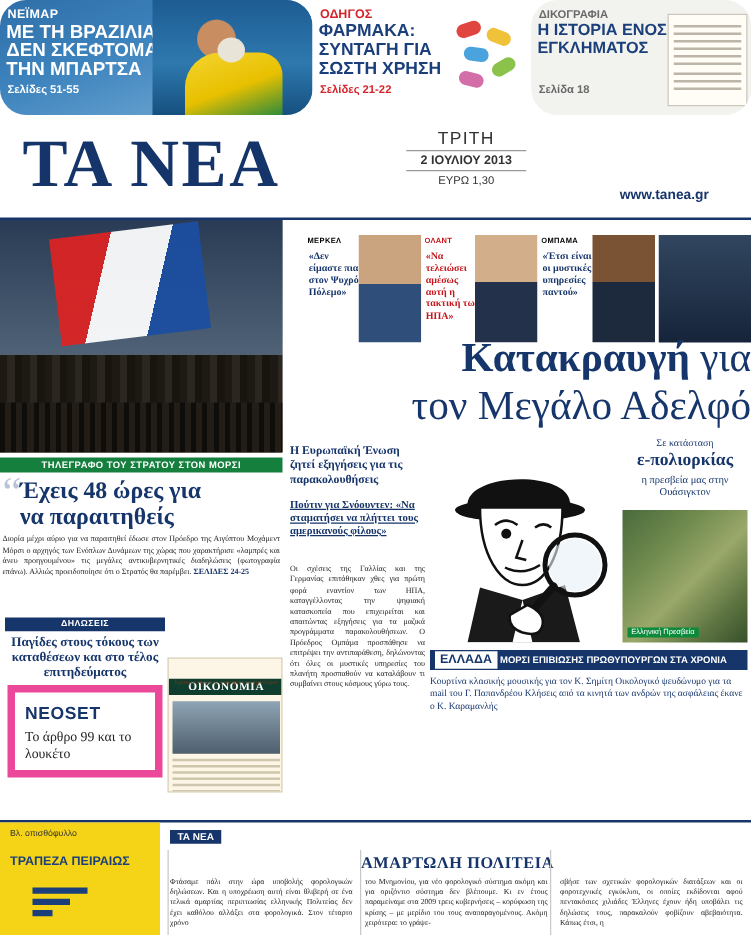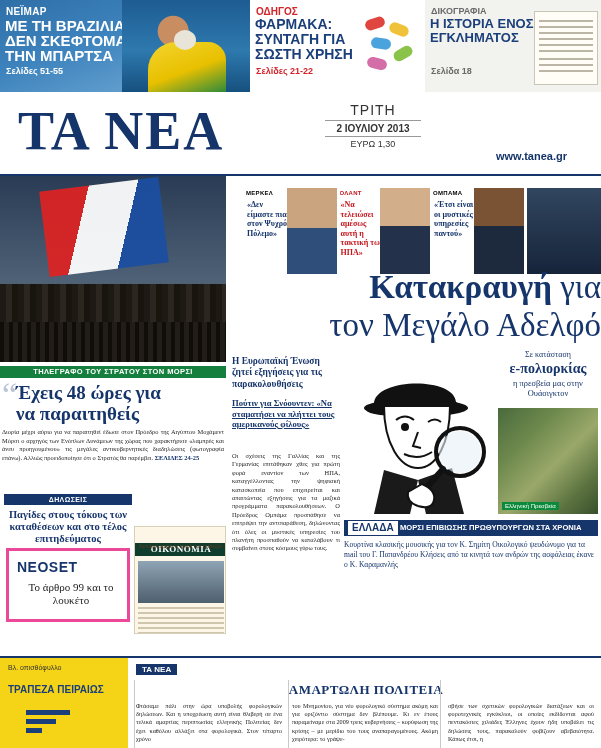--- a/index.html
+++ b/index.html
@@ -11,21 +11,21 @@
     overflow: hidden;
     position: relative;
   }
   .page { position:relative; width:601px; height:748px; overflow:hidden; background:#fff; }
 
   
   .promo {
     position:absolute; left:0; top:0; width:601px; height:92px;
     display:flex;
   }
-  .promo-cell { position:relative; overflow:hidden; }
+  .promo-cell { position:relative; overflow:hidden;border-radius:21px; }
   .promo-1 { width:250px; background: linear-gradient(160deg,#2f6fa8 0%, #3d83bd 40%, #7ab0d8 100%); }
   .promo-2 { width:175px; background:#ffffff; }
   .promo-3 { width:176px; background:#f2f2ee; }
 
   .promo-1 .ptitle { position:absolute; left:6px; top:6px; color:#ffffff; font-family:"Liberation Sans", sans-serif; font-weight:bold; font-size:10px; letter-spacing:.3px; }
   .promo-1 .pbig { position:absolute; left:5px; top:18px; color:#ffffff; font-family:"Liberation Sans", sans-serif; font-weight:bold; font-size:15px; line-height:15px; width:150px; }
   .promo-1 .ppages { position:absolute; left:6px; top:66px; color:#ffffff; font-family:"Liberation Sans", sans-serif; font-weight:bold; font-size:9px; }
   .promo-1 .photo {
     position:absolute; right:0; top:0; width:128px; height:92px;
     background:
@@ -85,21 +85,21 @@
   .lefthead { position:absolute; left:0; top:206px; width:226px; font-family:"Liberation Serif", serif; font-weight:bold; color:#16356b; font-size:19px; line-height:21px; }
   .quotemark { position:absolute; left:2px; top:206px; font-size:34px; color:#b9c4d6; font-family:"Liberation Serif", serif; line-height:26px; }
   .lefthead .l { display:block; margin-left:16px; }
   .leftbody { position:absolute; left:2px; top:252px; width:222px; font-size:6.4px; line-height:8.6px; color:#222; text-align:justify; }
   .leftbody .ref { color:#16356b; font-weight:bold; }
 
   .declbar { position:absolute; left:4px; top:318px; width:128px; height:11px; background:#16356b; }
   .declbar span { color:#fff; font-family:"Liberation Sans", sans-serif; font-size:7px; font-weight:bold; letter-spacing:.4px; display:block; text-align:center; line-height:11px; }
   .declhead { position:absolute; left:4px; top:333px; width:128px; font-family:"Liberation Serif", serif; font-weight:bold; color:#16356b; font-size:10.5px; line-height:12px; text-align:center; }
 
-  .neoset { position:absolute; left:6px; top:372px; width:124px; height:74px; background:#fff; border:3px solid #ec4899;text-align:center; }
+  .neoset { position:absolute; left:6px; top:372px; width:124px; height:74px; background:#fff; border:6px solid #ec4899; }
   .neoset .brand { position:absolute; left:8px; top:8px; font-family:"Liberation Sans", sans-serif; font-weight:bold; font-size:14px; color:#16356b; letter-spacing:.5px; }
   .neoset .txt { position:absolute; left:8px; top:30px; width:108px; font-family:"Liberation Serif", serif; font-size:11px; line-height:13px; color:#222; }
 
   .oikonomia { position:absolute; left:134px; top:350px; width:92px; height:108px; background:#fdf6e6; border:1px solid #d8cfb8; overflow:hidden; }
   .oikonomia .ohead { position:absolute; left:0; top:16px; width:92px; height:13px; background:#0f3d2e; color:#fff; font-family:"Liberation Serif", serif; font-weight:bold; font-size:9px; text-align:center; line-height:13px; letter-spacing:.5px; }
   .oikonomia .osub { position:absolute; left:3px; top:16px; width:86px; font-size:5.2px; line-height:6.6px; color:#6b3a1e; text-align:center; }
   .oikonomia .ophoto { position:absolute; left:3px; top:34px; width:86px; height:42px; background:linear-gradient(180deg,#8fa4b5,#4e5f6e); }
   .oikonomia .olines { position:absolute; left:3px; top:80px; width:86px; }
   .oikonomia .olines i { display:block; height:2px; background:#cfc6ae; margin-bottom:3px; }
 

